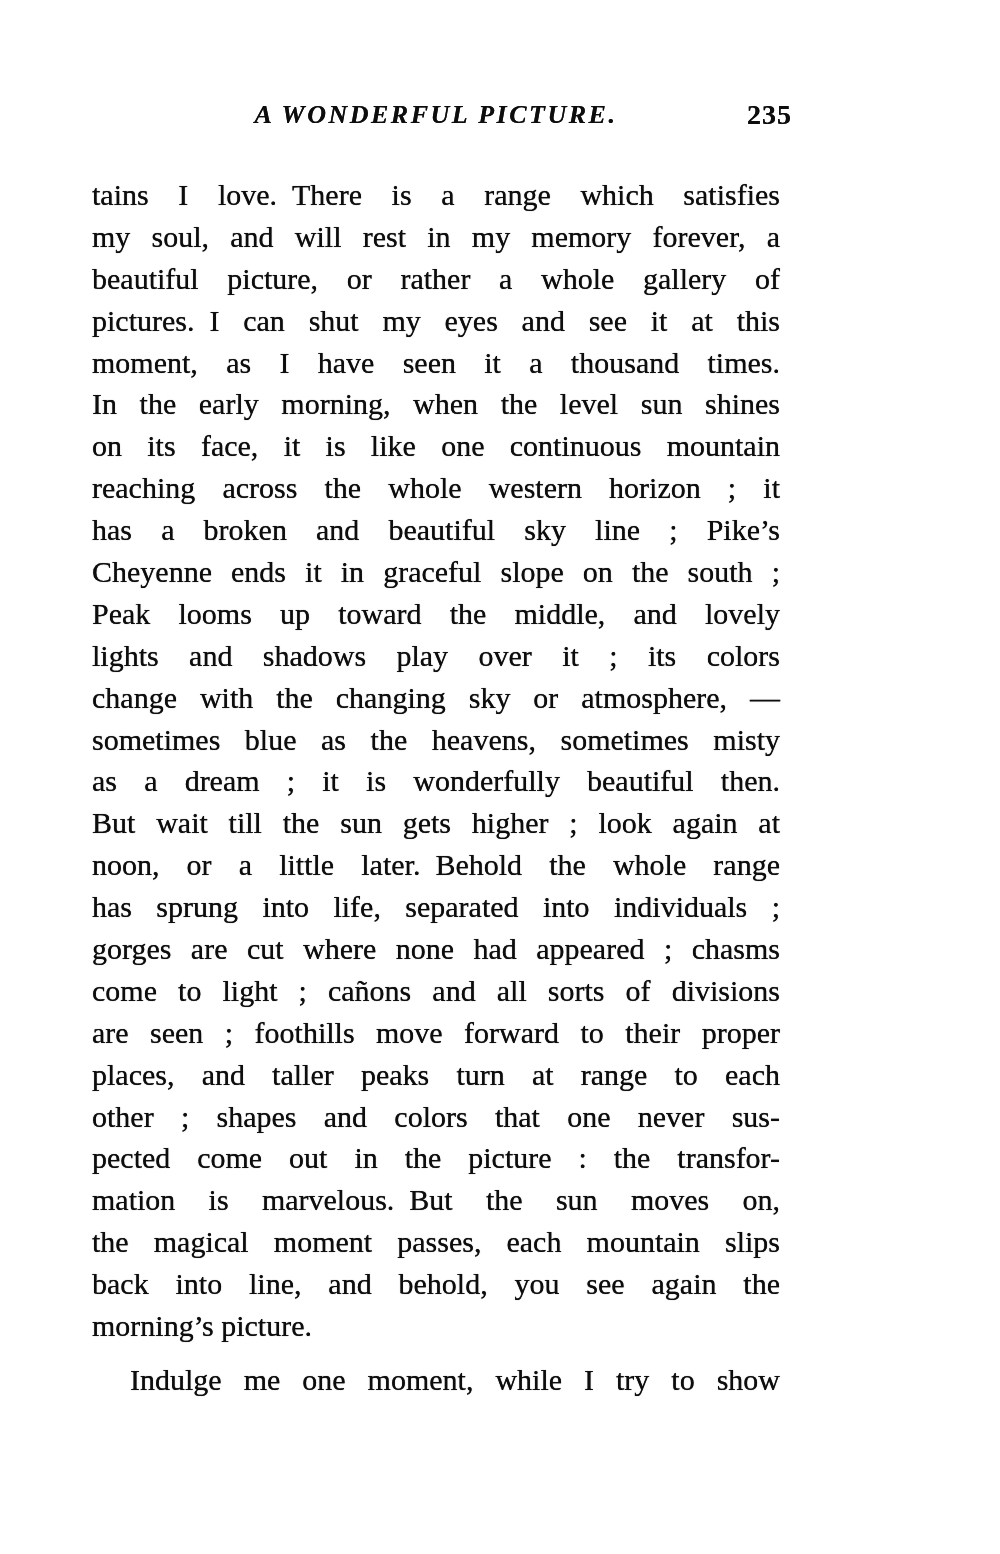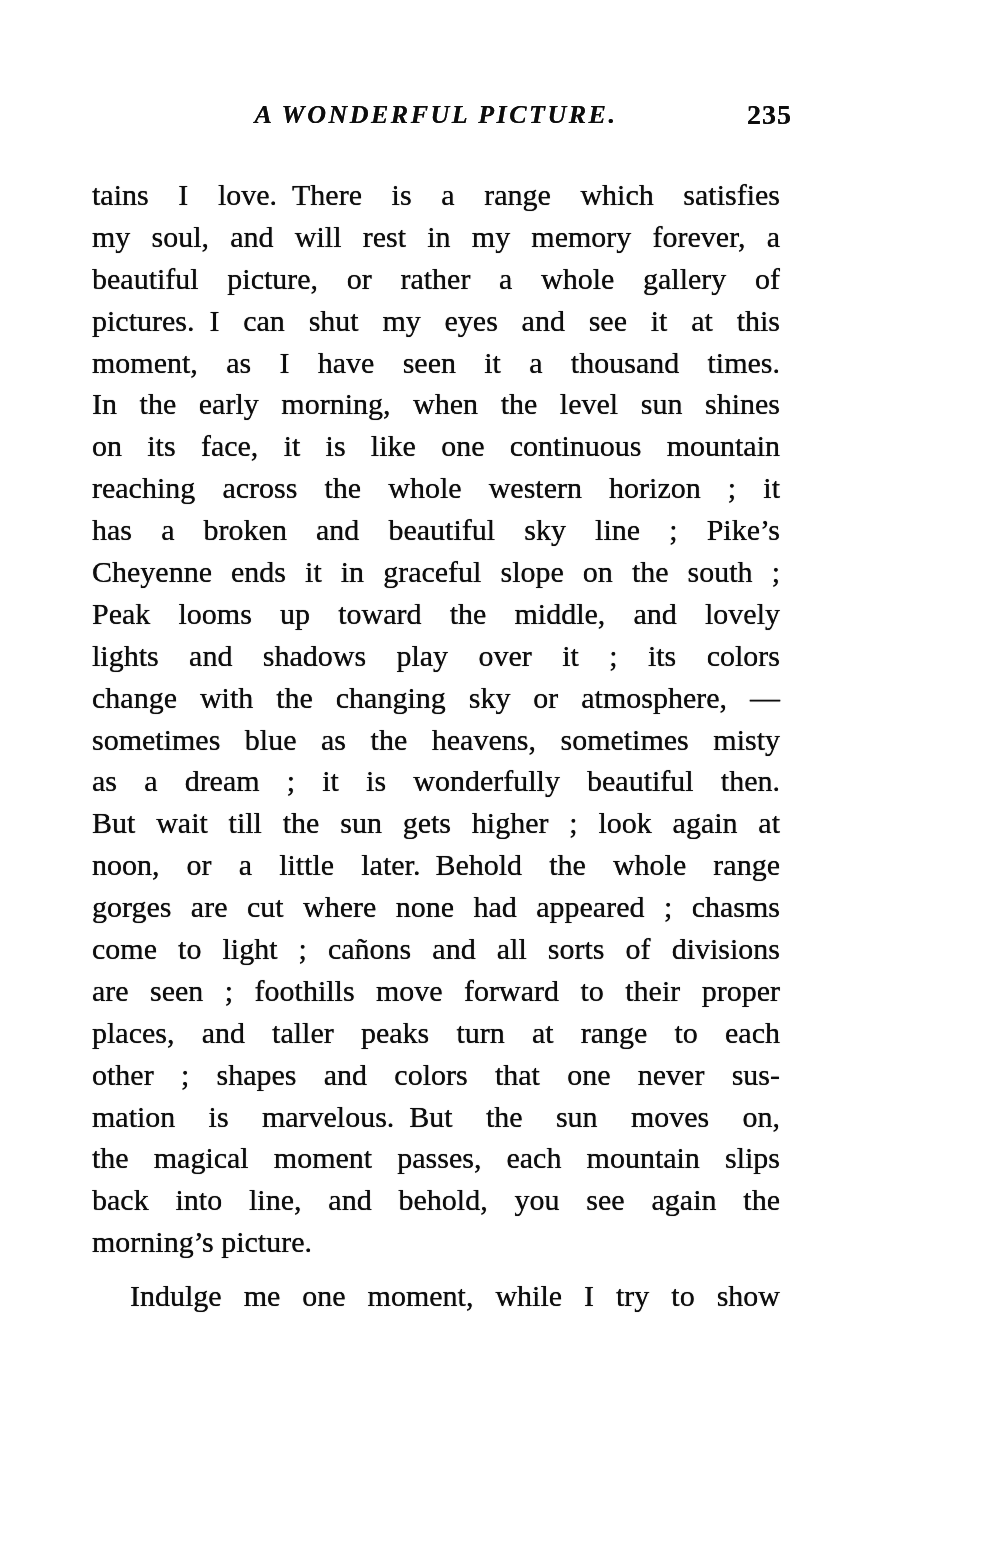--- a/index.html
+++ b/index.html
@@ -94,25 +94,27 @@
         <div class="line">reaching across the whole western horizon ; it</div>
         <div class="line">has a broken and beautiful sky line ; Pike’s</div>
         <div class="line">Cheyenne ends it in graceful slope on the south ;</div>
         <div class="line">Peak looms up toward the middle, and lovely</div>
         <div class="line">lights and shadows play over it ; its colors</div>
         <div class="line">change with the changing sky or atmosphere, —</div>
         <div class="line">sometimes blue as the heavens, sometimes misty</div>
         <div class="line">as a dream ; it is wonderfully beautiful then.</div>
         <div class="line">But wait till the sun gets higher ; look again at</div>
         <div class="line">noon, or a little later. Behold the whole range</div>
+        <div class="line">has sprung into life, separated into individuals ;</div>
         <div class="line">gorges are cut where none had appeared ; chasms</div>
         <div class="line">come to light ; cañons and all sorts of divisions</div>
         <div class="line">are seen ; foothills move forward to their proper</div>
         <div class="line">places, and taller peaks turn at range to each</div>
         <div class="line">other ; shapes and colors that one never sus-</div>
+        <div class="line">pected come out in the picture : the transfor-</div>
         <div class="line">mation is marvelous. But the sun moves on,</div>
         <div class="line">the magical moment passes, each mountain slips</div>
         <div class="line">back into line, and behold, you see again the</div>
         <div class="line no-justify">morning’s picture.</div>
       </div>
 
       <div class="paragraph">
         <div class="line indent">Indulge me one moment, while I try to show</div>
       </div>
     </div>

